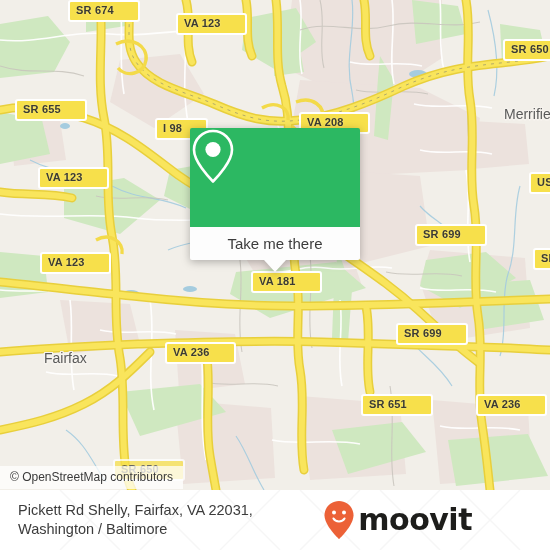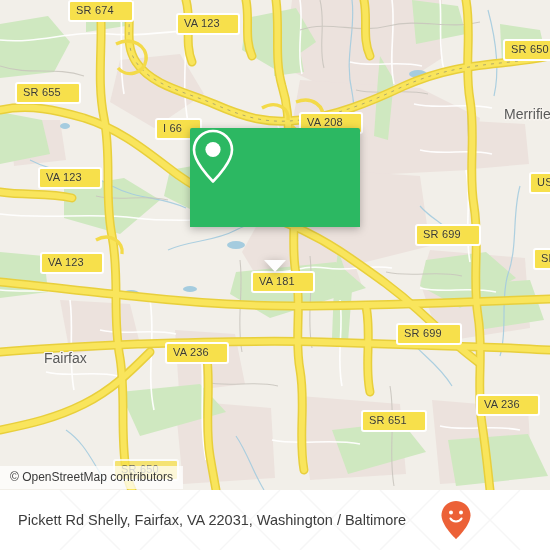--- a/index.html
+++ b/index.html
@@ -16,24 +16,24 @@
   .map svg{position:absolute;left:0;top:0;display:block;}
 
   
   .shield{
     position:absolute;
     background:#f7e04b;
     border:2px solid #ffffff;
     border-radius:3px;
     color:#3b3b33;
     font-size:11px;
-    font-weight:normal;
+    font-weight:bold;
     letter-spacing:.2px;
     line-height:1;
-    padding:3px 18px 4px 6px;
+    padding:3px 24px 4px 6px;
     white-space:nowrap;
     box-sizing:border-box;
     text-shadow:0 0 2px rgba(255,255,255,.35);
   }
   .shield.faded{opacity:.75;}
 
   
   .place{
     position:absolute;
     color:#5a5a5a;
@@ -234,44 +234,47 @@
           <path d="M262,108 C276,100 290,108 288,120"></path>
           <path d="M116,44 C132,36 148,46 146,60 C144,74 126,78 118,68"></path>
           <path d="M96,240 C110,232 124,242 122,254"></path>
         </g>
       </g>
     </svg>
 
     <div class="shield" style="left:68px;top:0px;">SR 674</div>
     <div class="shield" style="left:176px;top:13px;">VA 123</div>
     <div class="shield" style="left:503px;top:39px;">SR 650</div>
-    <div class="shield" style="left:15px;top:82px;">SR 655</div>
-    <div class="shield" style="left:155px;top:118px;">I 66</div>
+    <div class="shield" style="left:15px;top:99px;">SR 655</div>
+    <div class="shield" style="left:155px;top:118px;">I 98</div>
     <div class="shield" style="left:299px;top:112px;">VA 208</div>
     <div class="shield" style="left:38px;top:167px;">VA 123</div>
     <div class="shield" style="left:529px;top:172px;">US</div>
     <div class="shield" style="left:415px;top:224px;">SR 699</div>
     <div class="shield" style="left:40px;top:252px;">VA 123</div>
     <div class="shield" style="left:533px;top:248px;">SR</div>
     <div class="shield" style="left:251px;top:271px;">VA 181</div>
     <div class="shield" style="left:396px;top:323px;">SR 699</div>
     <div class="shield" style="left:165px;top:342px;">VA 236</div>
-    <div class="shield" style="left:361px;top:410px;">SR 651</div>
+    <div class="shield" style="left:361px;top:394px;">SR 651</div>
     <div class="shield" style="left:476px;top:394px;">VA 236</div>
     <div class="shield faded" style="left:113px;top:459px;">SR 650</div>
 
     <div class="place" style="left:504px;top:106px;">Merrifield</div>
     <div class="place" style="left:44px;top:315px;margin-top:35px;">Fairfax</div>
 
     <div class="popup">
       <div class="popup-head">
         <svg width="46" height="56" viewBox="0 0 46 56">
           <path d="M23 3 C12.5 3 4 11.4 4 21.8 C4 33.5 18.5 49 23 53.5 C27.5 49 42 33.5 42 21.8 C42 11.4 33.5 3 23 3 Z" fill="none" stroke="#ffffff" stroke-width="2.6" stroke-linejoin="round"></path>
           <circle cx="23" cy="21.5" r="7.6" fill="#ffffff"></circle>
         </svg>
+      </div>
+      <div class="popup-body">
+        <span class="popup-label">Take me there</span>
       </div>
       <div class="popup-tail"></div>
     </div>
 
     <div class="attrib">© OpenStreetMap contributors</div>
   </div>
 
   <div class="footer">
     <svg class="footer-ghost" width="550" height="550" viewBox="0 0 550 550">
       <g stroke="#6a6a6a" stroke-width="1.4" fill="none">
@@ -281,17 +284,18 @@
     </svg>
     <div class="footer-inner">
       <div class="footer-text">Pickett Rd Shelly, Fairfax, VA 22031, Washington / Baltimore</div>
       <div class="brand">
         <svg width="32" height="40" viewBox="0 0 32 40">
           <path d="M16 1 C8 1 1.5 7.4 1.5 15.3 C1.5 24.5 13 36.5 16 39 C19 36.5 30.5 24.5 30.5 15.3 C30.5 7.4 24 1 16 1 Z" fill="#ec6137"></path>
           <circle cx="11" cy="12.5" r="2" fill="#ffffff"></circle>
           <circle cx="21" cy="12.5" r="2" fill="#ffffff"></circle>
           <path d="M10.5 18.5 C12.5 22.4 19.5 22.4 21.5 18.5" fill="none" stroke="#ffffff" stroke-width="2.1" stroke-linecap="round"></path>
         </svg>
+        <span class="brand-word">moovit</span>
       </div>
     </div>
   </div>
 
 </div>
 
 </body></html>

